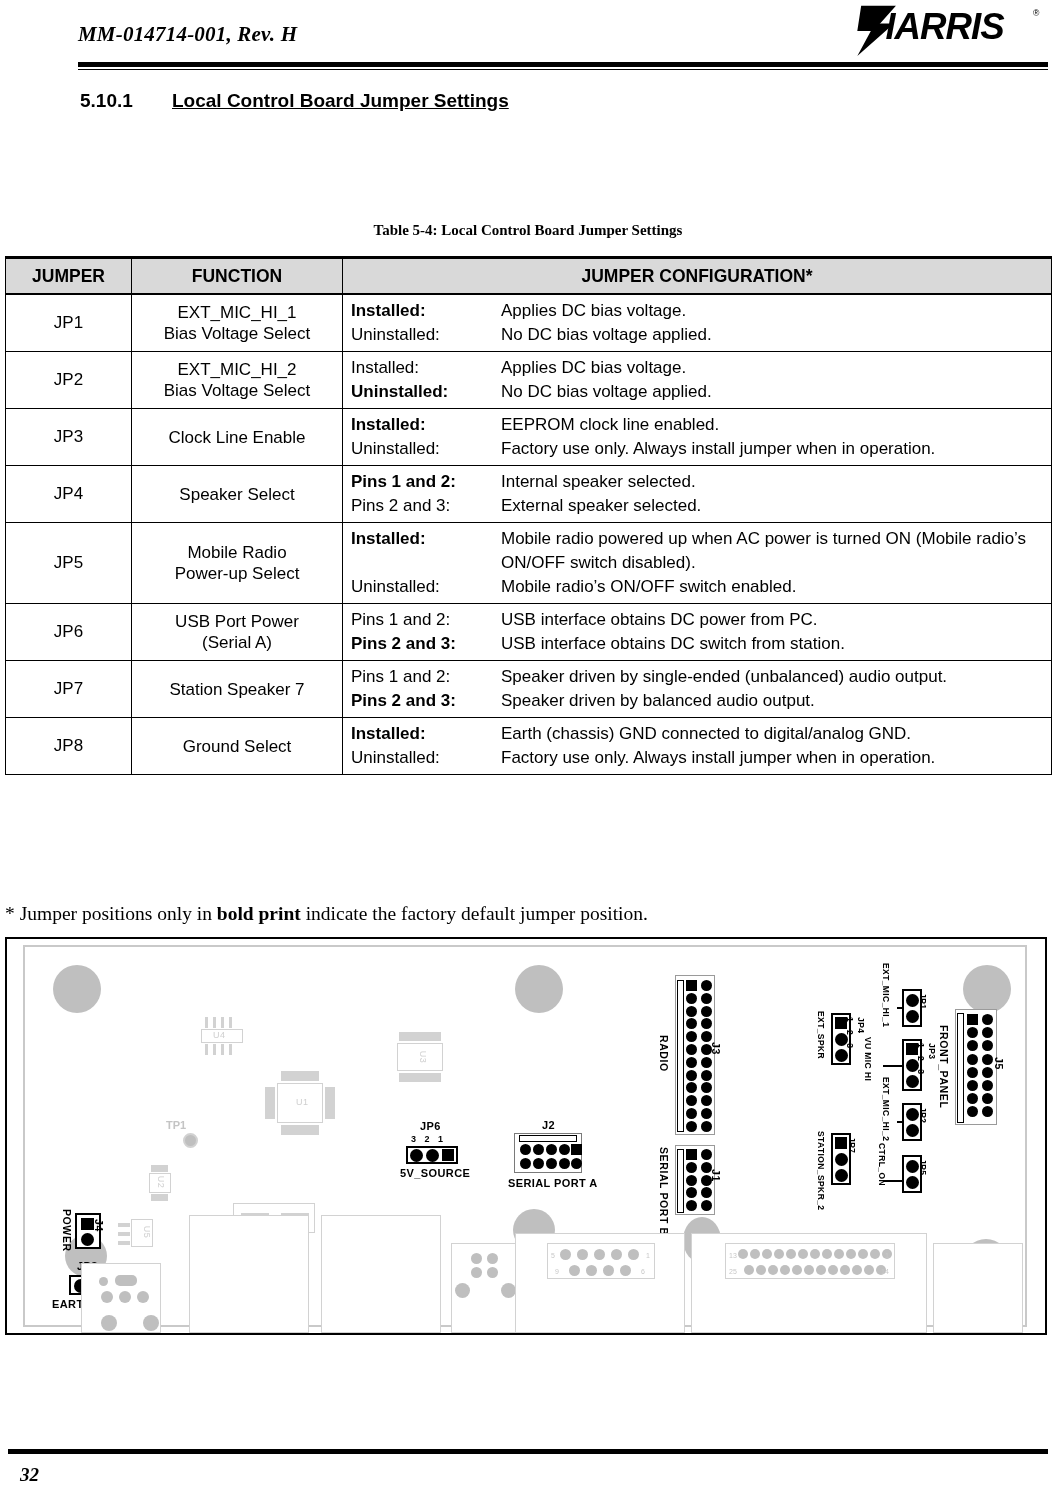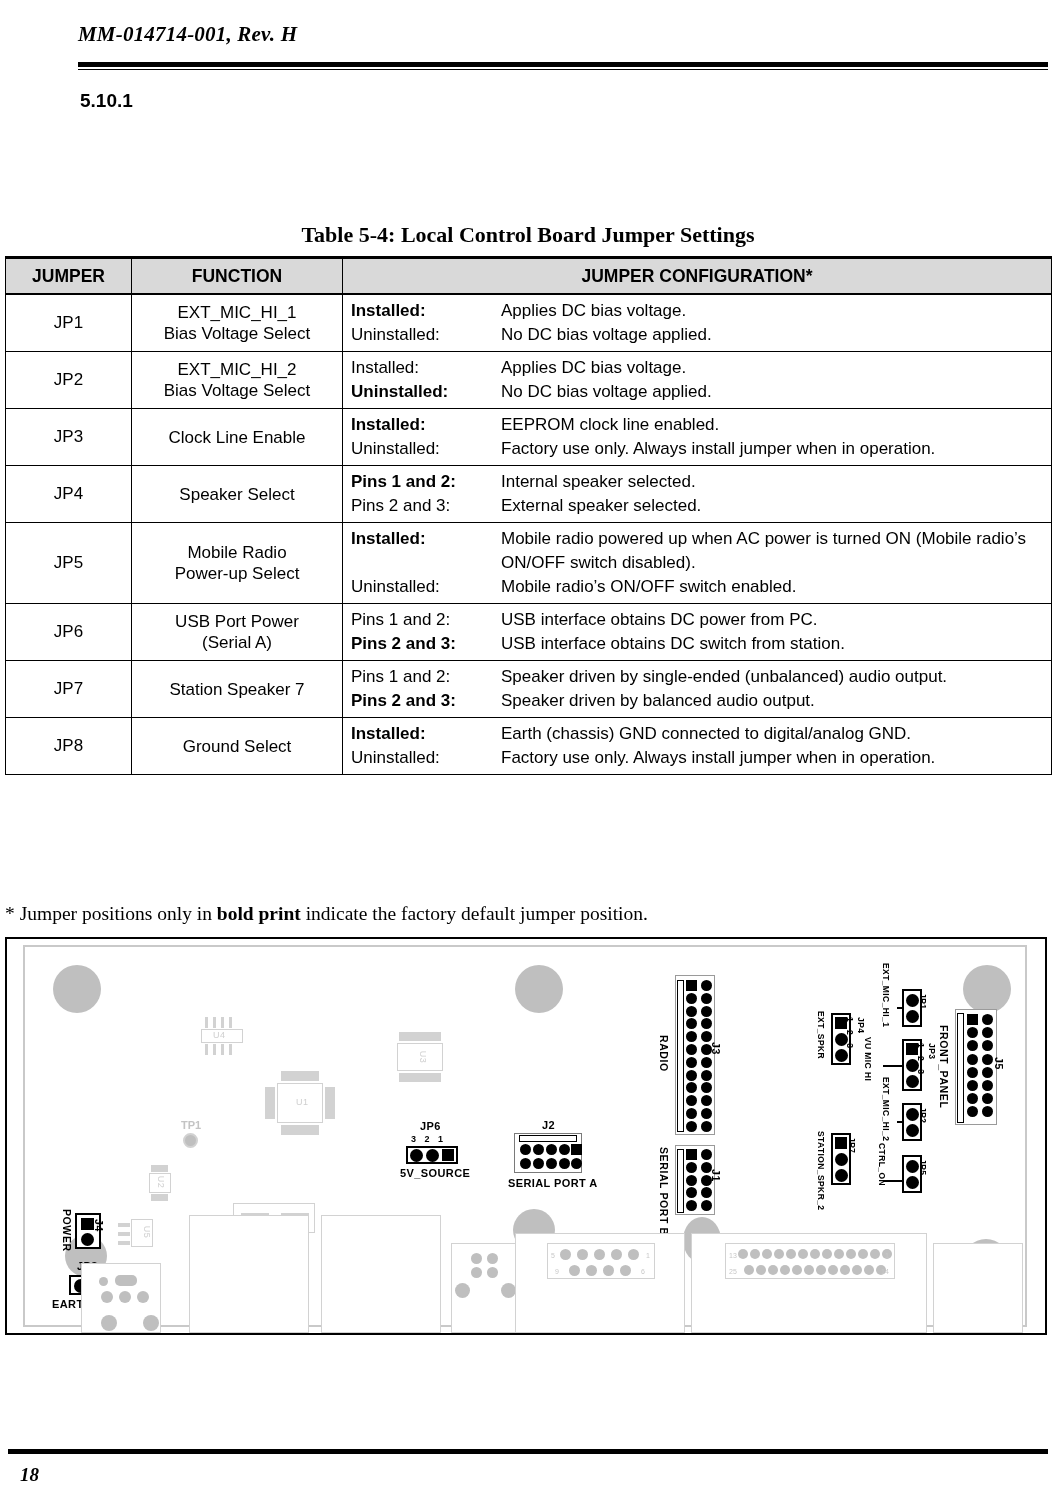--- a/index.html
+++ b/index.html
@@ -22,21 +22,21 @@
            font-weight:bold;font-size:19px;}
   .sec-ttl{position:absolute;left:172px;top:90px;font-family:"Liberation Sans",sans-serif;
            font-weight:bold;font-size:19px;text-decoration:underline;}
 
   
   .intro{position:absolute;left:80px;top:128px;width:968px;font-size:19.5px;
          line-height:25px;text-align:justify;}
 
   
   .tbl-cap{position:absolute;left:0;top:222px;width:1056px;text-align:center;
-           font-weight:bold;font-size:22px;}
+           font-weight:bold;font-size:15px;}
   table.jt{position:absolute;left:5px;top:256px;width:1046px;border-collapse:collapse;
            font-family:"Liberation Sans",sans-serif;table-layout:fixed;}
   table.jt col.c1{width:126px;}
   table.jt col.c2{width:211px;}
   table.jt col.c3{width:709px;}
   table.jt th,table.jt td{border:1px solid #000;padding:0;vertical-align:middle;}
   table.jt thead th{background:#d9d9d9;text-align:center;font-size:17.5px;font-weight:bold;
                     height:34px;border-top:3px solid #000;border-bottom:2.5px solid #000;}
   table.jt td.jn{text-align:center;font-size:17px;}
   table.jt td.fn{text-align:center;font-size:17px;line-height:21px;}
@@ -94,24 +94,36 @@
   .ftr-rule{position:absolute;left:8px;top:1449px;width:1040px;height:5px;background:#000;}
   .pgnum{position:absolute;left:20px;top:1464px;font-weight:bold;font-style:italic;font-size:19px;}
 </style>
 </head>
 <body>
 
 <div class="page">
 
   <div class="hdr">MM-014714-001, Rev. H</div>
 
+  <div class="logo">
+    <svg viewBox="0 0 200 58" width="196" height="56" aria-hidden="true">
+      <g fill="#000">
+
+        <path d="M8 4 L44 4 L26 24 L40 24 L4 56 L18 30 L4 30 Z"></path>
+
+        <text x="16" y="38" font-family="Liberation Sans, sans-serif" font-size="38" font-weight="bold" font-style="italic" letter-spacing="-1">HARRIS</text>
+        <text x="186" y="14" font-family="Liberation Sans, sans-serif" font-size="9">®</text>
+      </g>
+    </svg>
+  </div>
   <div class="hdr-rule"></div>
   <div class="hdr-rule2"></div>
 
   <div class="sec-num">5.10.1</div>
+  <div class="sec-ttl">Local Control Board Jumper Settings</div>
 
 
   <div class="tbl-cap">Table 5-4: Local Control Board Jumper Settings</div>
 
   <table class="jt">
     <colgroup>
         <col class="c1">
         <col class="c2">
         <col class="c3">
       </colgroup>
@@ -300,21 +312,21 @@
       <div class="chiplbl" style="left:116px;top:280px;transform:rotate(90deg);">U5</div>
       <div class="silkfill" style="left:93px;top:276px;width:12px;height:4px;"></div>
       <div class="silkfill" style="left:93px;top:285px;width:12px;height:4px;"></div>
       <div class="silkfill" style="left:93px;top:294px;width:12px;height:4px;"></div>
 
       <div class="silk" style="left:372px;top:96px;width:46px;height:28px;"></div>
       <div class="chiplbl" style="left:392px;top:105px;transform:rotate(90deg);">U3</div>
       <div class="silkfill" style="left:374px;top:85px;width:42px;height:9px;"></div>
       <div class="silkfill" style="left:374px;top:126px;width:42px;height:9px;"></div>
 
-      <div class="tplbl" style="left:156px;top:172px;">TP1</div>
+      <div class="tplbl" style="left:141px;top:172px;">TP1</div>
       <div class="pad" style="left:158px;top:186px;width:15px;height:15px;border:2px solid #d2d2d2;box-sizing:border-box;"></div>
 
       <div class="silk" style="left:208px;top:256px;width:82px;height:30px;"></div>
       <div class="silkfill" style="left:216px;top:266px;width:28px;height:10px;"></div>
       <div class="silkfill" style="left:256px;top:266px;width:28px;height:10px;"></div>
       <div class="chiplbl" style="left:244px;top:266px;">X1</div>
 
       <div class="jhdr" style="left:50px;top:266px;width:26px;height:36px;"></div>
       <div class="pinsq" style="left:56px;top:271px;width:13px;height:12px;"></div>
       <div class="pin" style="left:56px;top:286px;width:13px;height:13px;"></div>
@@ -527,14 +539,14 @@
       <div class="dnum" style="left:860px;top:305px;">1</div>
       <div class="dnum" style="left:704px;top:321px;">25</div>
       <div class="dnum" style="left:856px;top:321px;">14</div>
 
       <div class="dsub" style="left:908px;top:296px;width:90px;height:90px;"></div>
     </div>
   </div>
 
 
   <div class="ftr-rule"></div>
-  <div class="pgnum">18</div>
+  <div class="pgnum">32</div>
 </div>
 
 </body></html>

